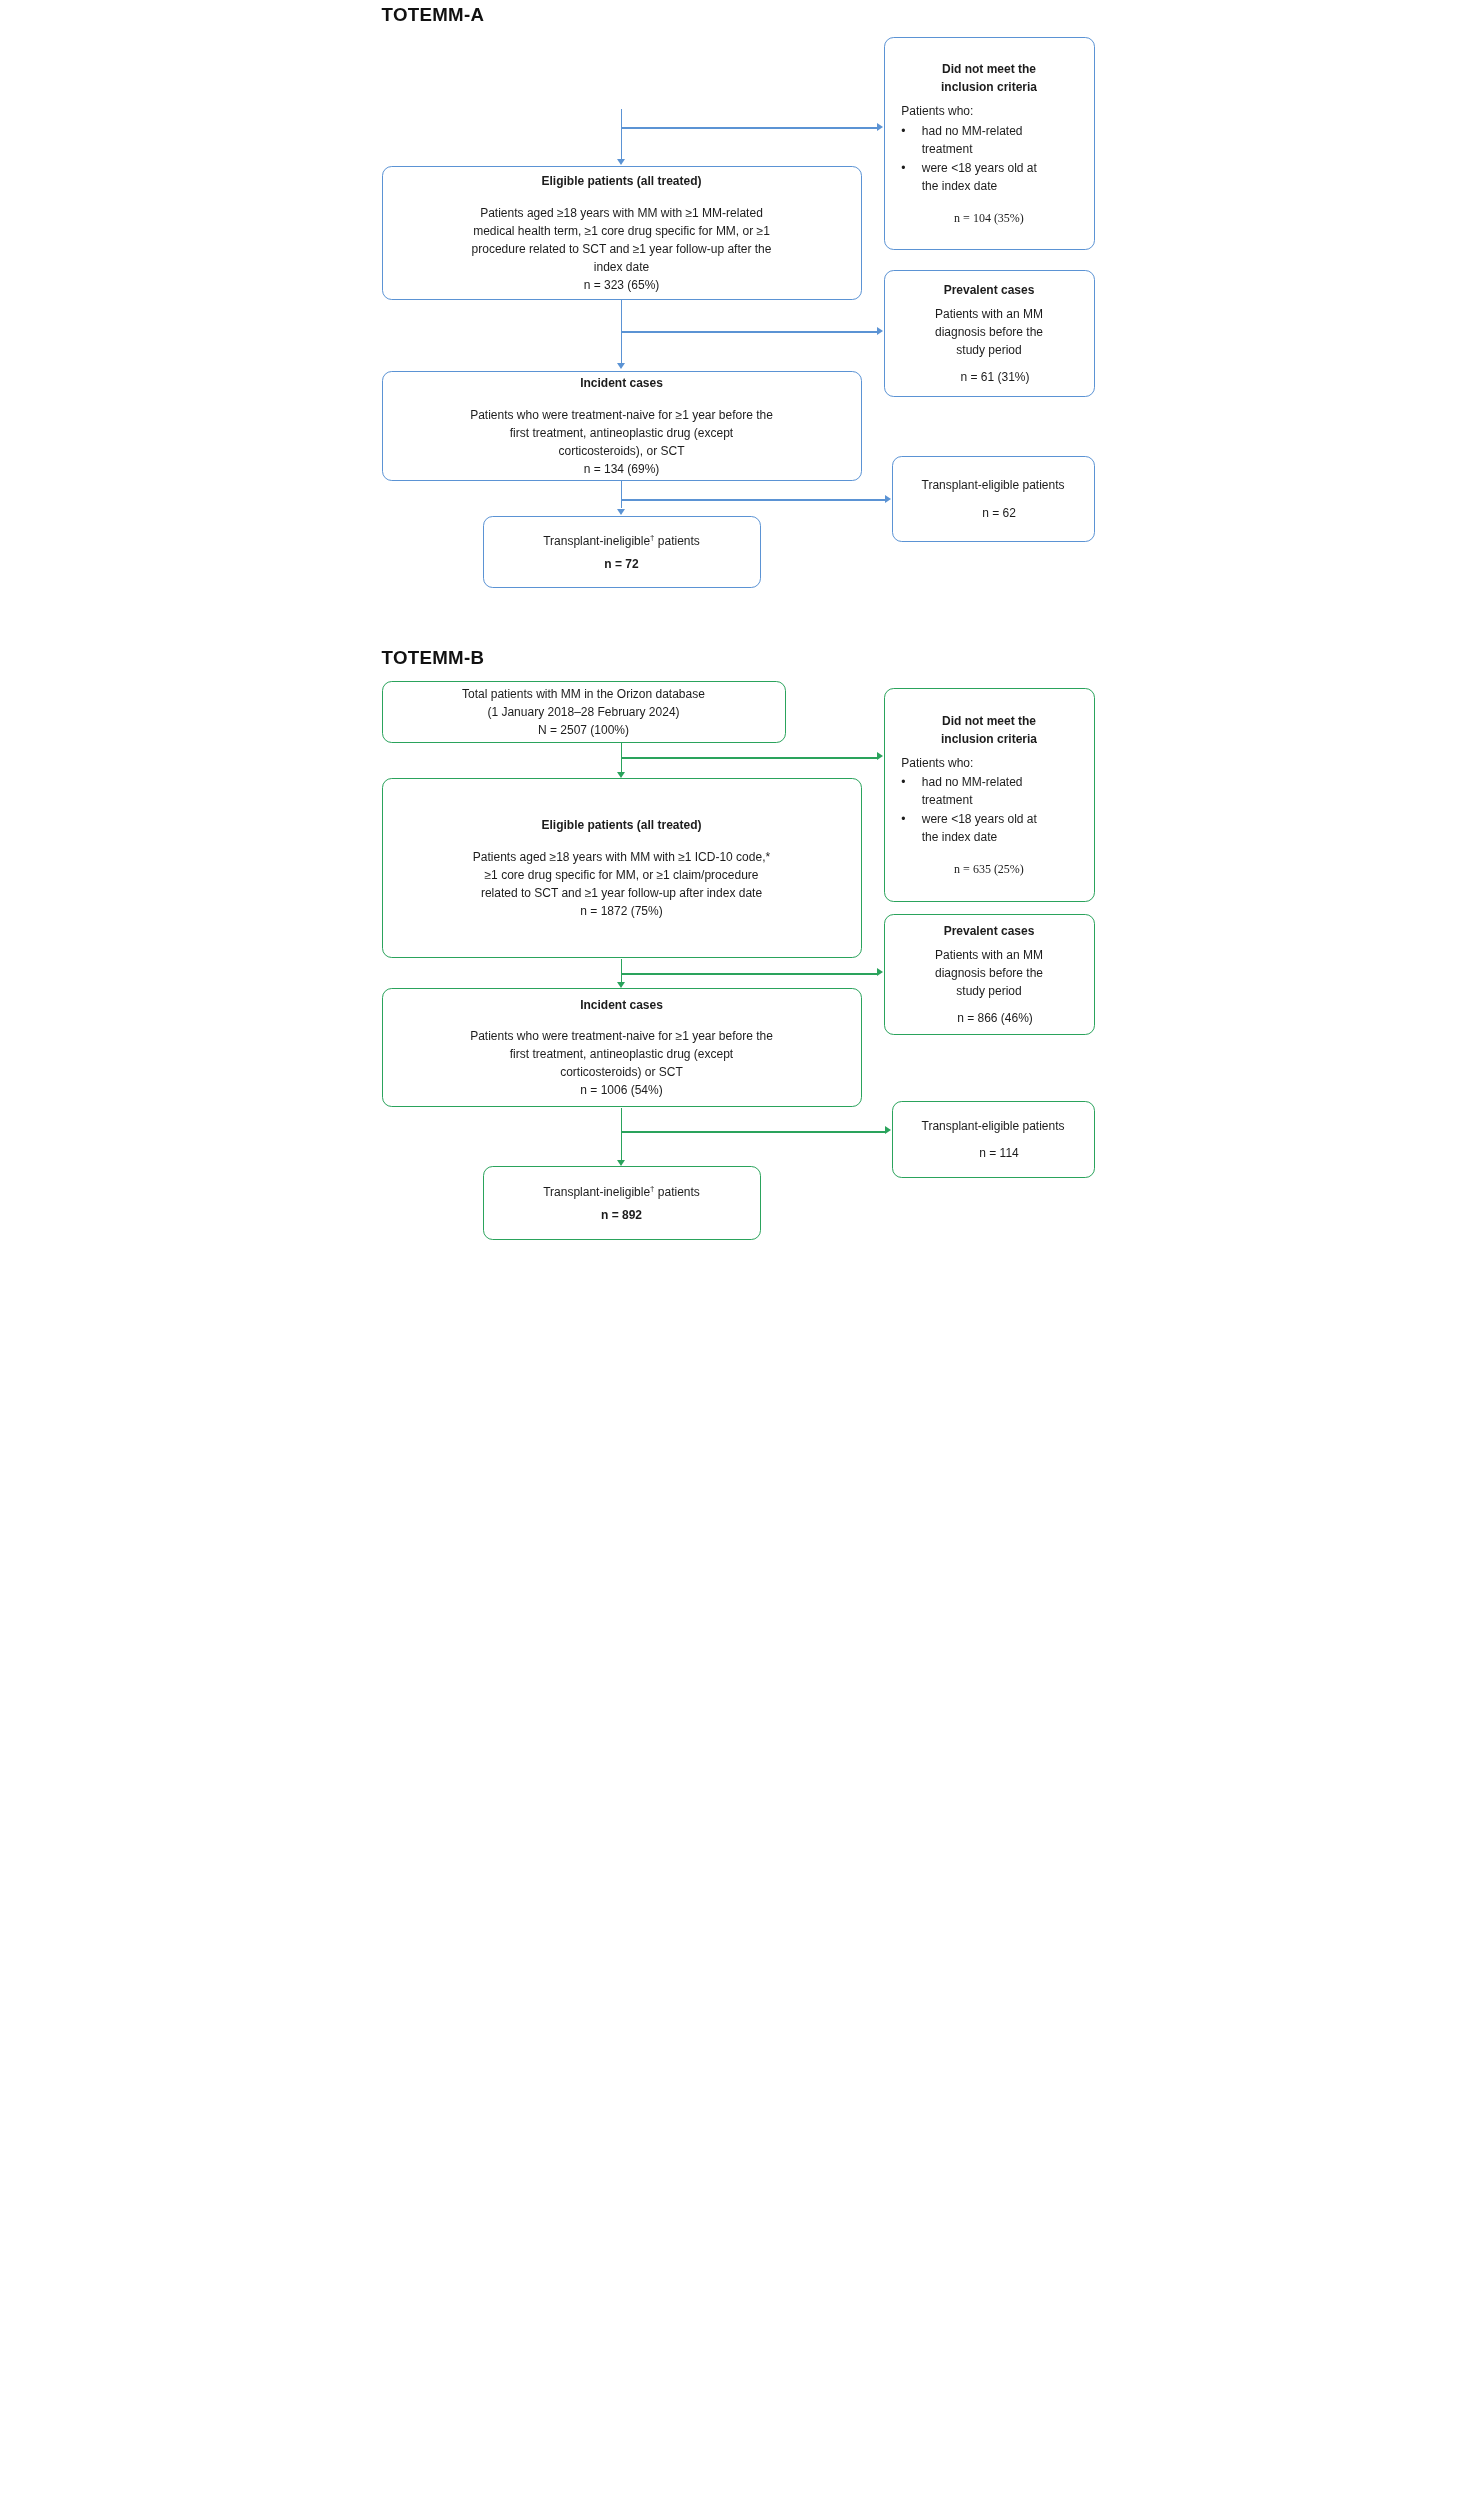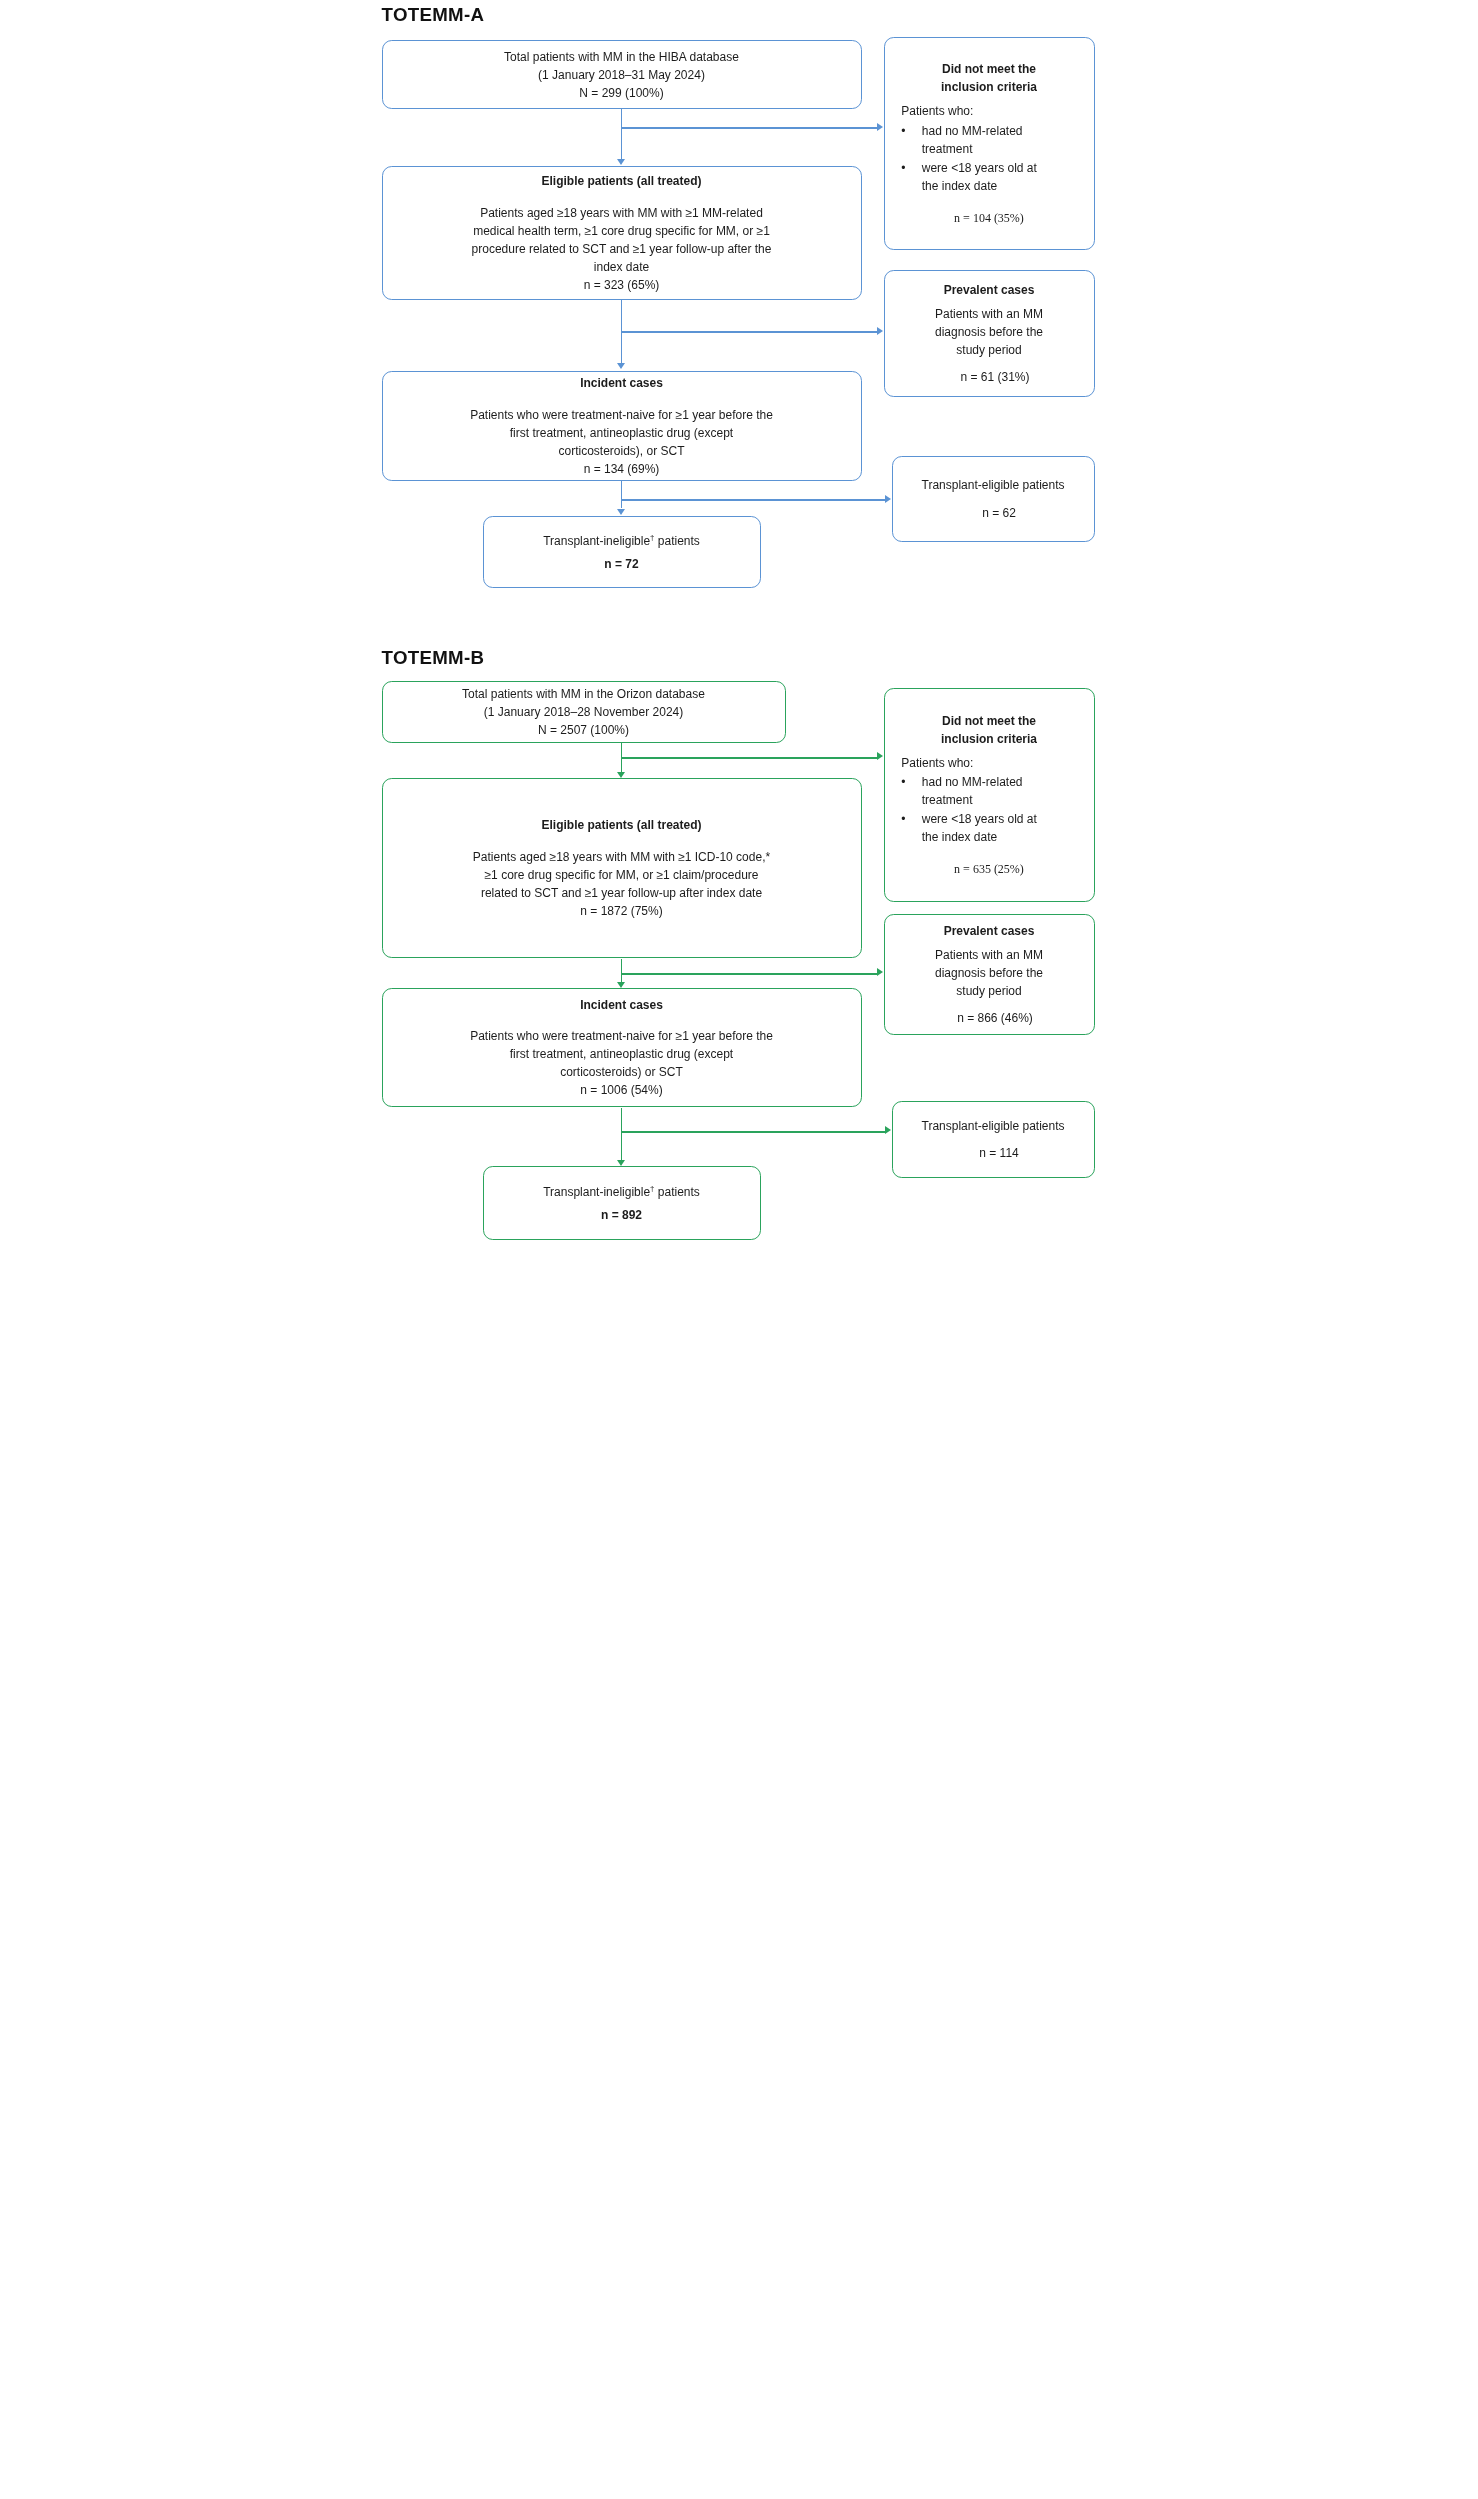--- a/index.html
+++ b/index.html
@@ -57,25 +57,20 @@
   .panel-b .arrow-right{border-left-color:#2aa35c;}
 </style>
 </head>
 <body>
 
 <div id="diagram">
 
   <section class="panel panel-a" style="top:0;">
     <h1 class="panel-title" style="top:3.6px;">TOTEMM-A</h1>
 
-    <div class="box" style="left:12px;top:40px;width:480px;height:69px;">
-      <div>Total patients with MM in the HIBA database</div>
-      <div>(1 January 2018–31 May 2024)</div>
-      <div>N = 299 (100%)</div>
-    </div>
 
     <div class="box" style="left:514px;top:37px;width:211px;height:213px;">
       <div class="side-heading">Did not meet the inclusion criteria</div>
       <div class="intro">Patients who:</div>
       <div class="bullet-list">
         <div class="bullet-item">
           <span class="bullet-marker">•</span>
           <span class="bullet-text">had no MM-related treatment</span>
         </div>
         <div class="bullet-item">
@@ -135,21 +130,21 @@
     <div class="arrow-down" style="left:247px;top:509px;"></div>
     <div class="hline" style="left:252px;top:499px;width:264px;"></div>
     <div class="arrow-right" style="left:515px;top:495px;"></div>
   </section>
 
   <section class="panel panel-b" style="top:625px;">
     <h1 class="panel-title" style="top:22px;">TOTEMM-B</h1>
 
     <div class="box" style="left:12px;top:56px;width:404px;height:62px;">
       <div>Total patients with MM in the Orizon database</div>
-      <div>(1 January 2018–28 November 2024)</div>
+      <div>(1 January 2018–28 February 2024)</div>
       <div>N = 2507 (100%)</div>
     </div>
 
     <div class="box" style="left:514px;top:63px;width:211px;height:214px;">
       <div class="side-heading">Did not meet the inclusion criteria</div>
       <div class="intro">Patients who:</div>
       <div class="bullet-list">
         <div class="bullet-item">
           <span class="bullet-marker">•</span>
           <span class="bullet-text">had no MM-related treatment</span>

